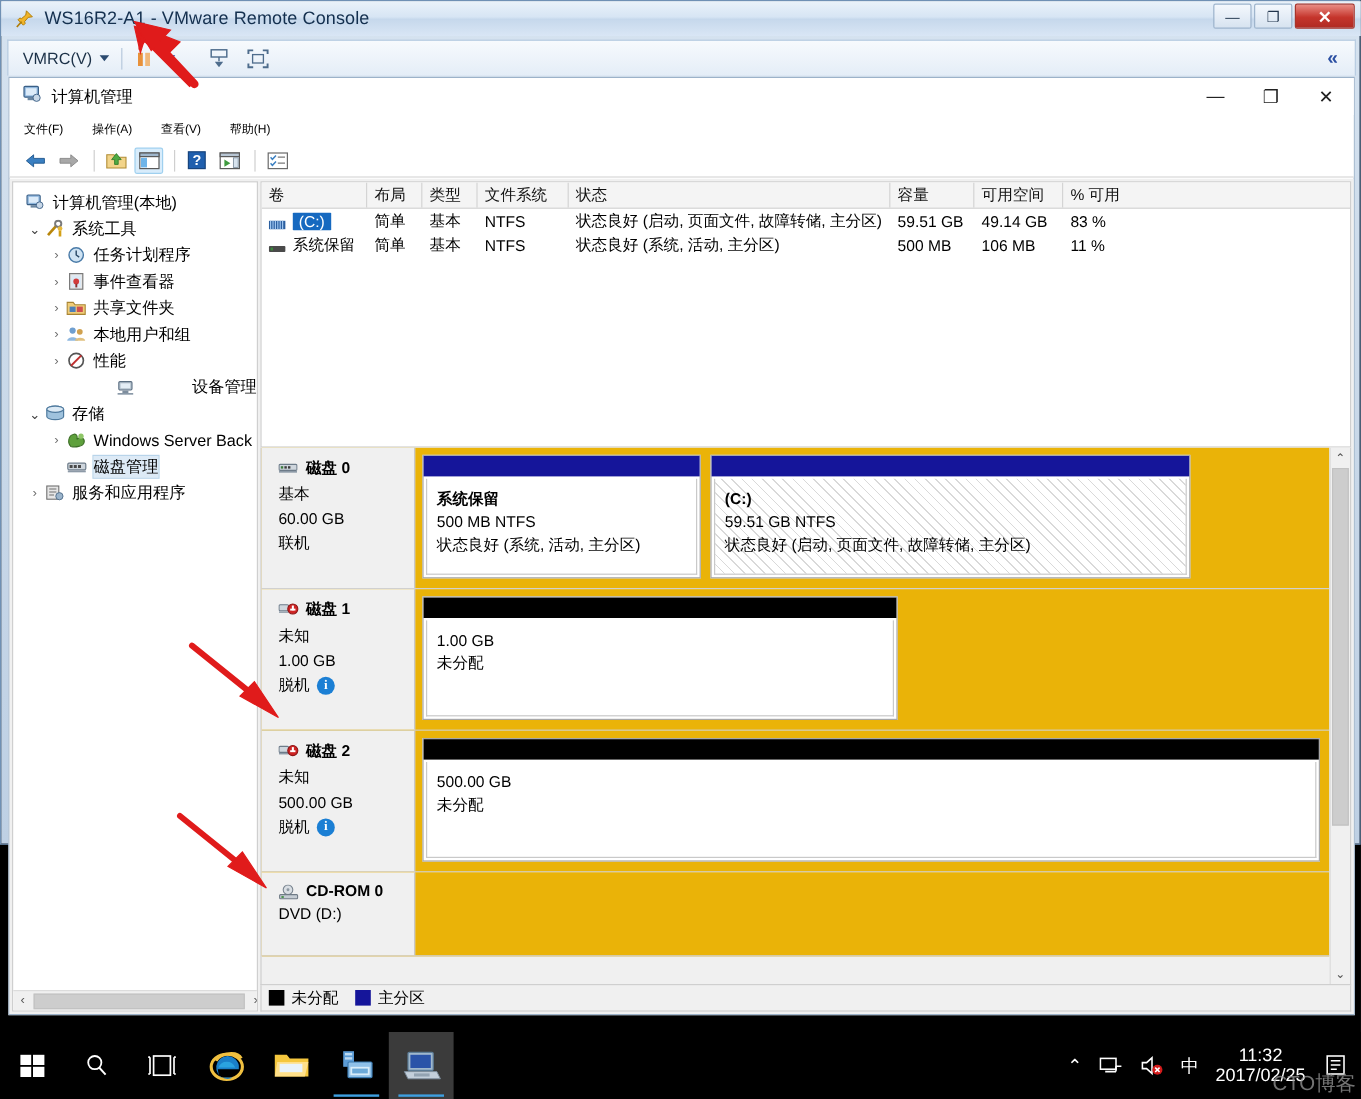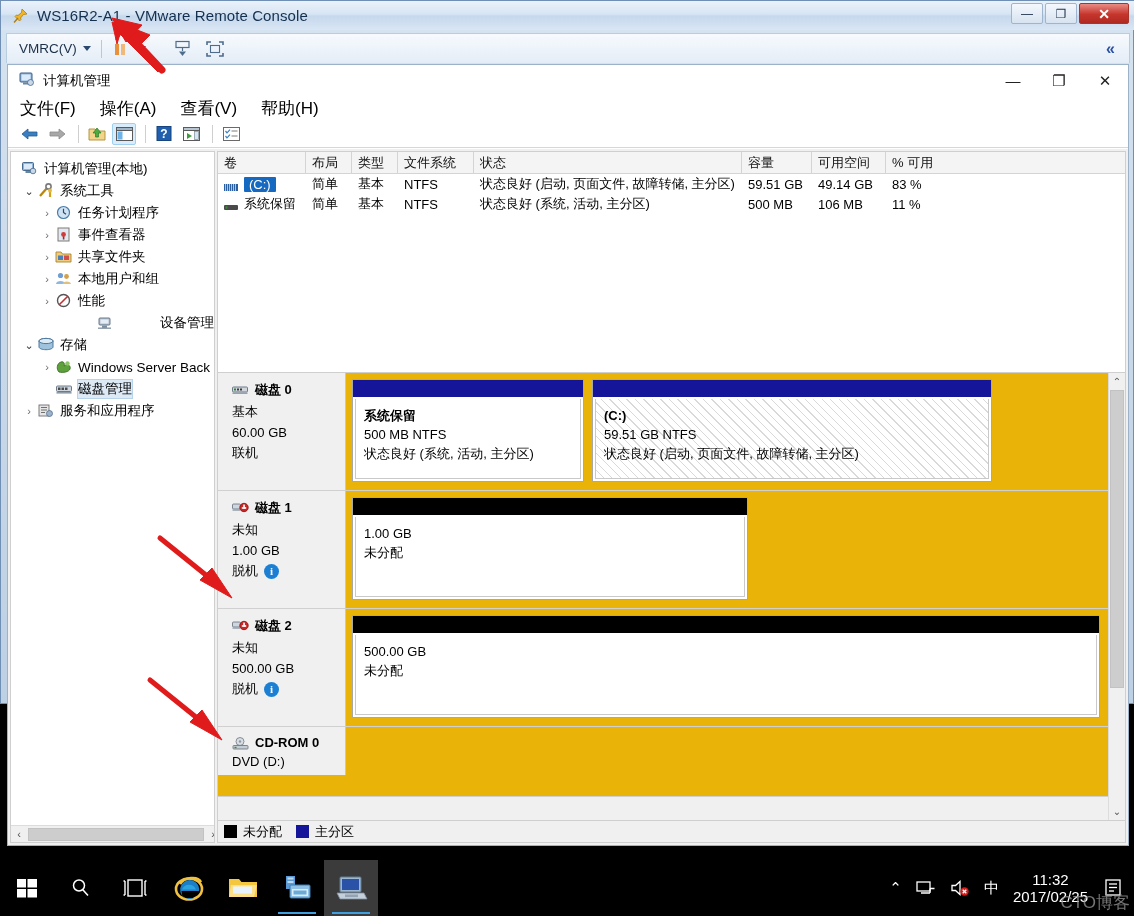--- a/index.html
+++ b/index.html
@@ -58,21 +58,21 @@
   }
   .cm-titlebar {
     height: 31px; background: #ffffff; display: flex; align-items: center;
     position: relative;
   }
   .cm-title-text { margin-left: 8px; font-size: 13.5px; color: #000; }
   .cm-win-btns { position:absolute; right:0; top:0; display:flex; height:31px; }
   .cm-win-btn { width: 46px; height: 31px; display:flex; align-items:center; justify-content:center; font-size:15px; color:#222; background:#fff; }
 
   .cm-menubar { height: 24px; background:#fff; display:flex; align-items:center; padding-left: 12px; gap: 24px; }
-  .cm-menu-item { font-size: 17px; color: #000; }
+  .cm-menu-item { font-size: 10px; color: #000; }
 
   .cm-toolbar {
     height: 28px; background:#fff; display:flex; align-items:center; padding-left: 10px;
     border-bottom: 1px solid #d7d7d7;
   }
   .tbi { width: 24px; height: 22px; margin-right: 3px; display:flex; align-items:center; justify-content:center; position: relative;}
   .tbi.active { background:#d8ecfb; border:1px solid #9fd0ef; border-radius:2px; }
   .tbsep2 { width:1px; height:18px; background:#cfcfcf; margin:0 6px; }
 
   .cm-body { position:absolute; left:0; top: 84px; width: 1120px; height: 696px; display:flex; background:#f0f0f0;}
@@ -593,21 +593,21 @@
                     <div class="disk-parts">
                       <div class="part" style="width: 748px;">
                         <div class="cap unalloc"></div>
                         <div class="body">
                           <div class="line">500.00 GB</div>
                           <div class="line">未分配</div>
                         </div>
                       </div>
                     </div>
                   </div>
-                  <div class="disk-row" style="height: 70px; flex-direction: column;">
+                  <div class="disk-row" style="height: 70px;">
                     <div class="disk-label">
                       <div class="disk-title">
                         <span class="dicon"><svg width="18" height="14" viewBox="0 0 18 14">
                             <circle cx="8" cy="4.5" r="4" fill="#d9dee3" stroke="#79848f" stroke-width="0.9"></circle>
                             <circle cx="8" cy="4.5" r="1.2" fill="#8e99a3"></circle>
                             <rect x="1" y="8.5" width="15" height="3.5" rx="0.8" fill="#c5ccd3" stroke="#707b86" stroke-width="0.9"></rect>
                             <rect x="2.5" y="9.8" width="2" height="1.4" fill="#3b8a3b"></rect>
                           </svg></span>
                         <span>CD-ROM 0</span>
                       </div>

